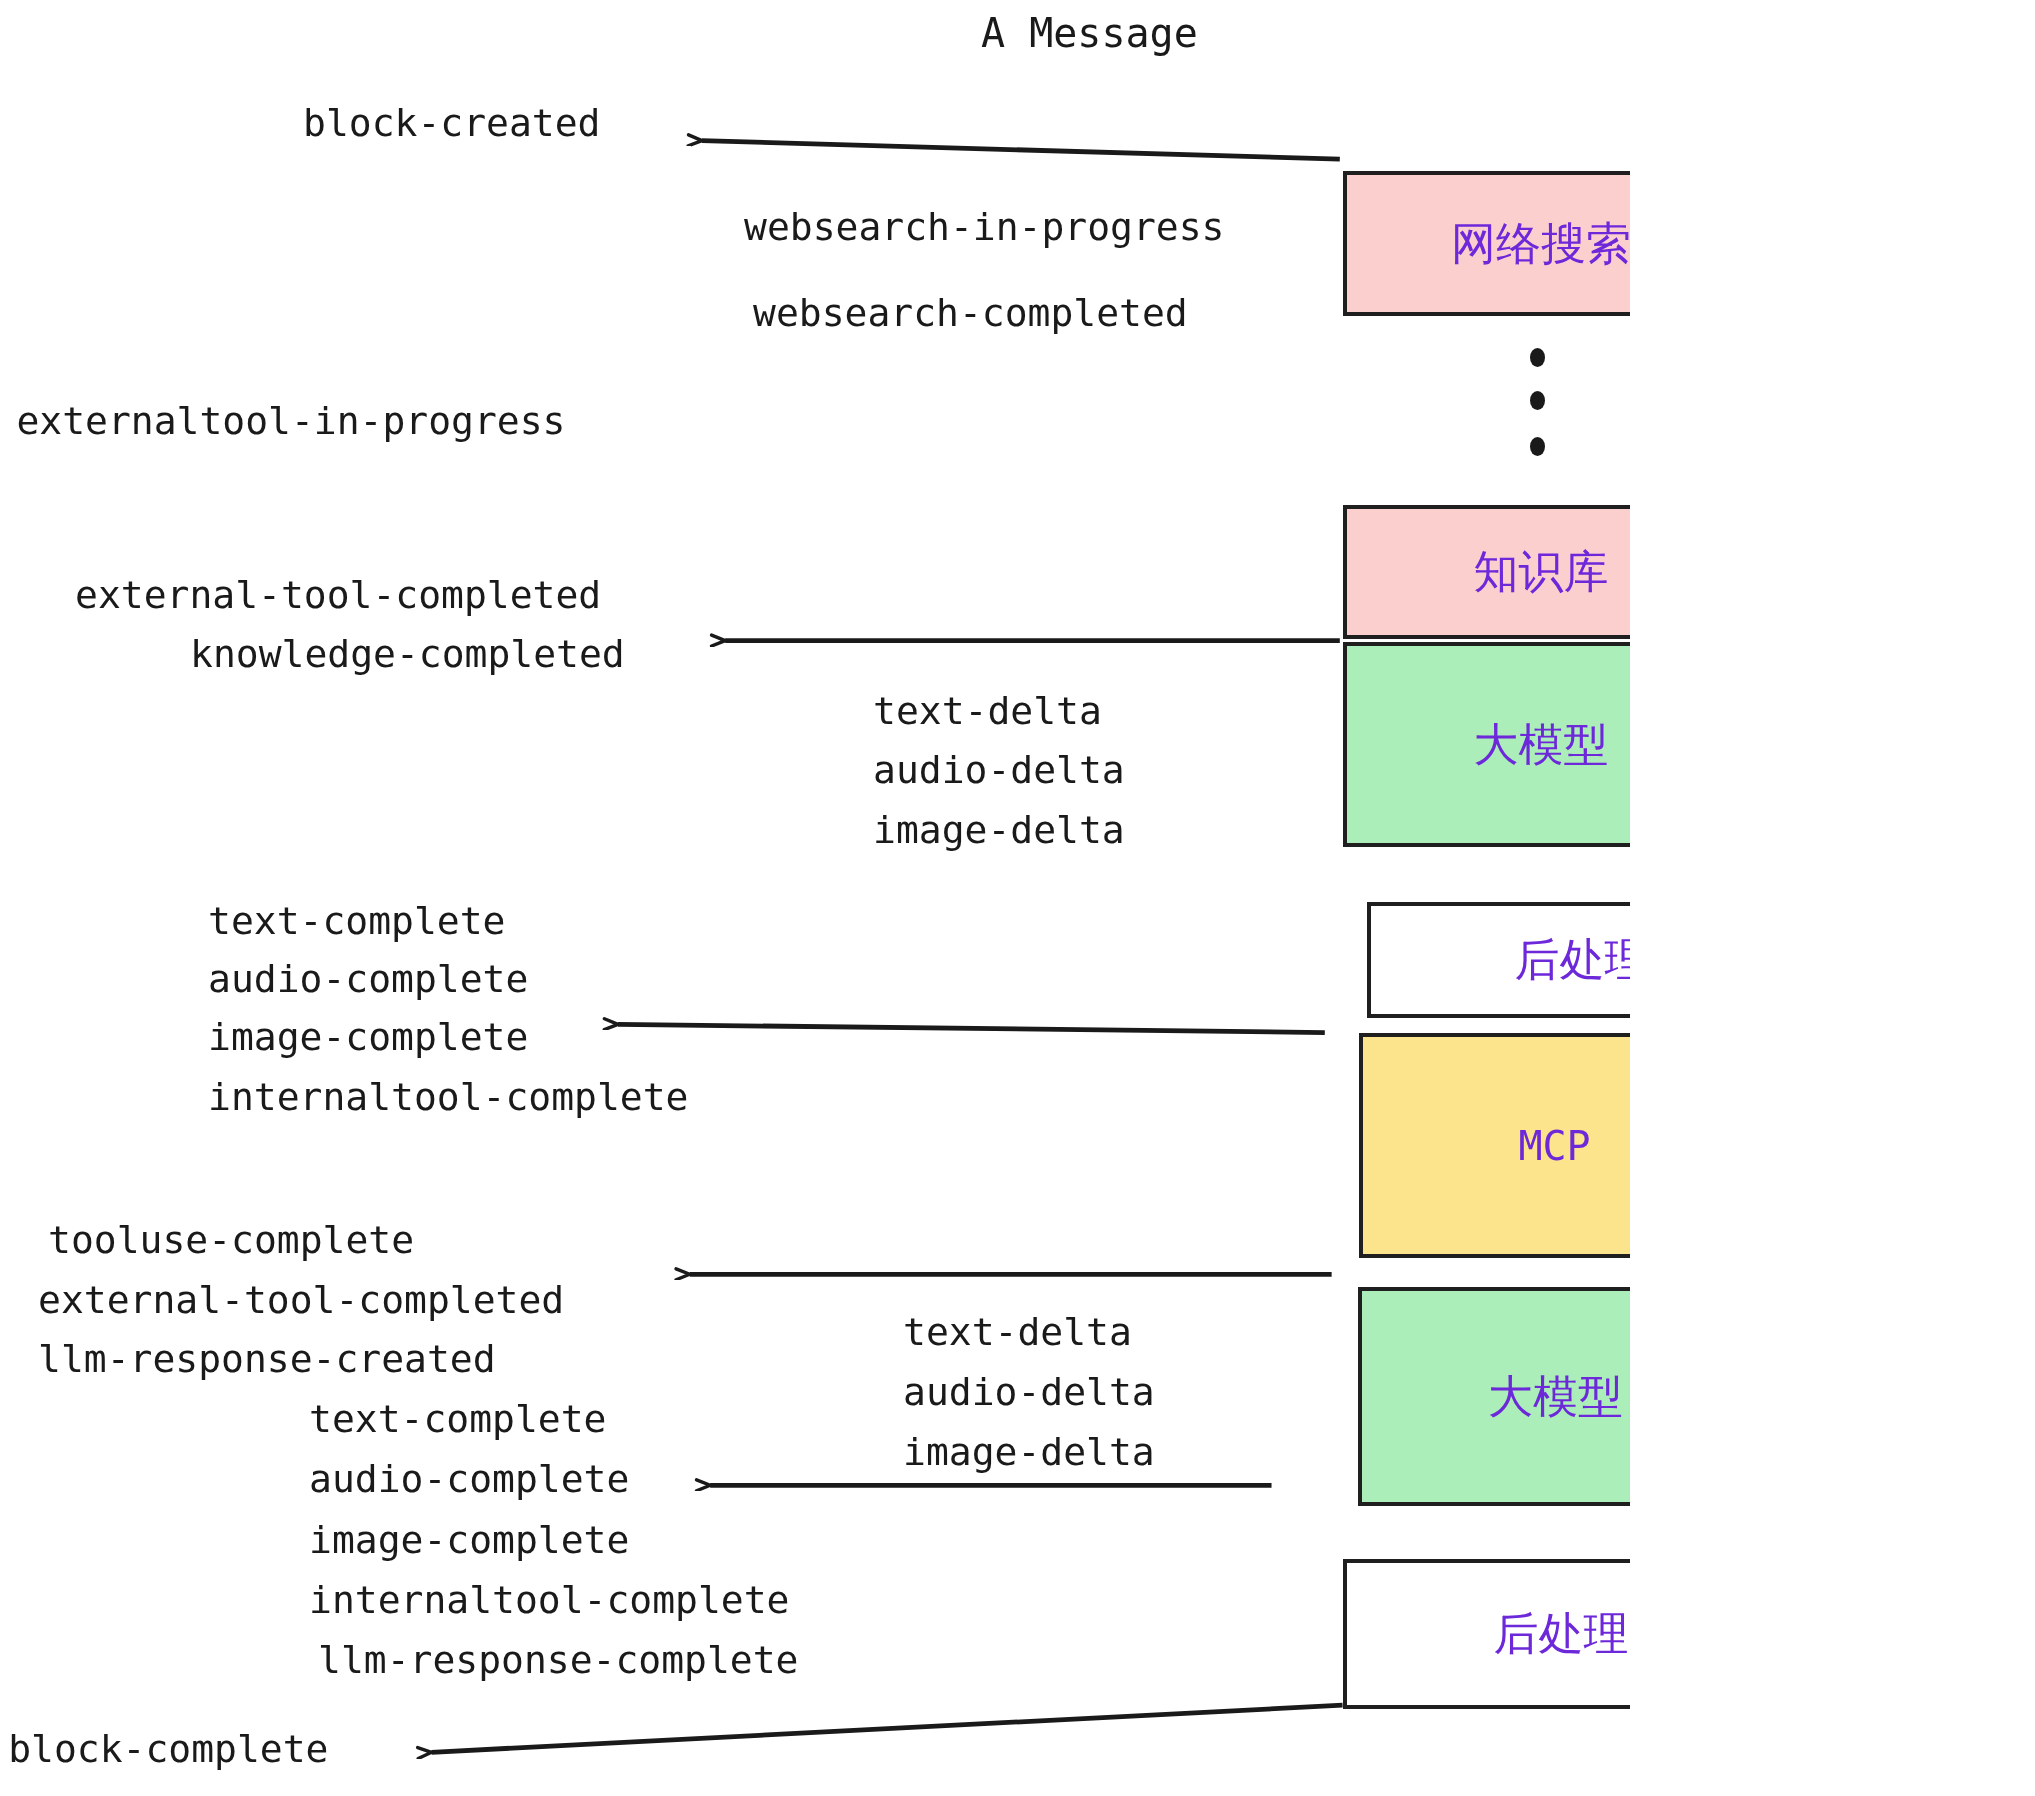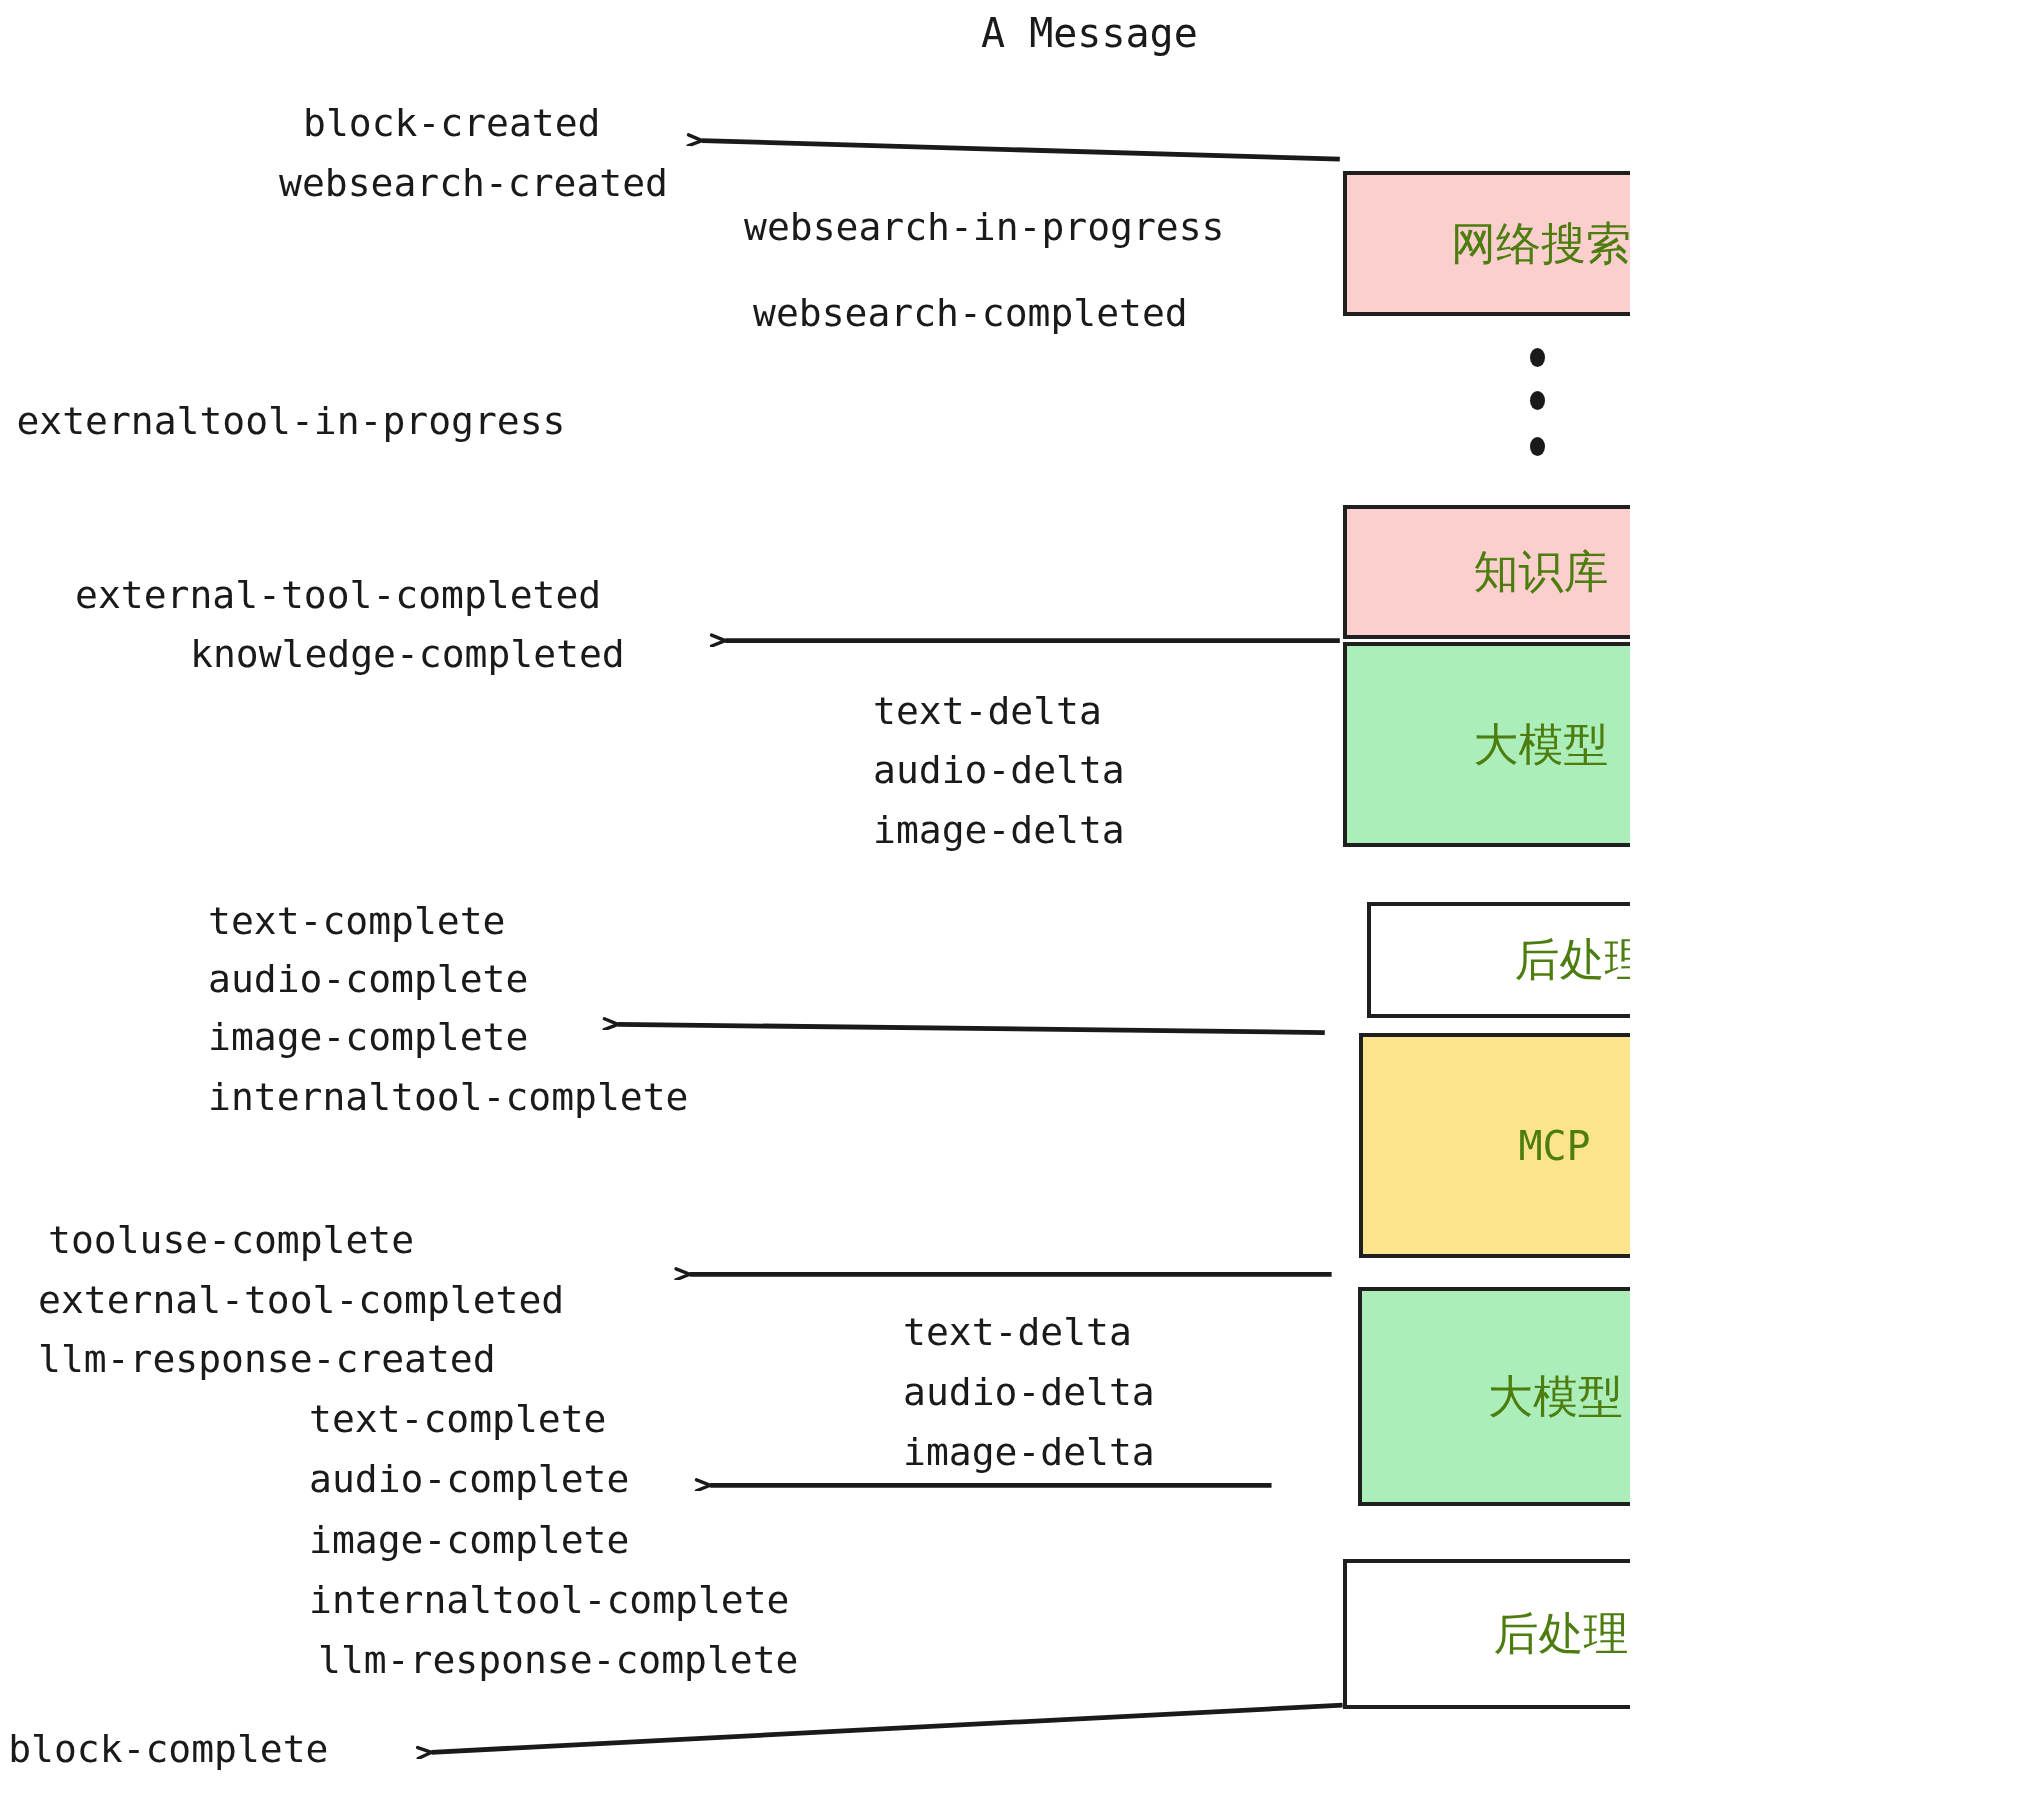--- a/index.html
+++ b/index.html
@@ -32,21 +32,21 @@
   }
   .box{
     position:absolute;
     border:4.8px solid #1f1f1f;
     box-sizing:border-box;
     display:flex;
     align-items:center;
     justify-content:center;
     font-family:"DejaVu Sans","Liberation Sans",sans-serif;
     font-size:45px;
-    color:#4d7c0f;
+    color:#6d28d9;
     white-space:nowrap;
   }
   .box.pink{ background:#fccfcf; }
   .box.green{ background:#abeeb9;text-align:center; }
   .box.yellow{ background:#fbe48c; }
   .box.white{ background:#ffffff; }
   .box.mono{ font-family:"DejaVu Sans Mono","Liberation Mono",monospace; font-size:40px; }
   .sidelabel{
     position:absolute;
     font-family:"DejaVu Sans","Liberation Sans",sans-serif;
@@ -150,21 +150,20 @@
   <div class="box white" style="left:1343px;top:1559px;width:436px;height:150px;">
     <span>后处理</span>
   </div>
 
   <div class="sidelabel" style="left:1820px;top:331px;">外部工具</div>
 
   <div class="sidelabel" style="left:1825px;top:1129px;">外部工具</div>
 
   <div class="lbl" style="left:303px;top:104px;">block-created</div>
 
-  <div class="lbl" style="left:279px;top:164px;">websearch-created</div>
 
   <div class="lbl" style="left:744px;top:208px;">websearch-in-progress</div>
 
   <div class="lbl" style="left:753px;top:294px;">websearch-completed</div>
 
   <div class="lbl" style="left:16.4px;top:395px;margin-top:7px;">externaltool-in-progress</div>
 
 
   <div class="lbl" style="left:75px;top:576px;">external-tool-completed</div>
 

